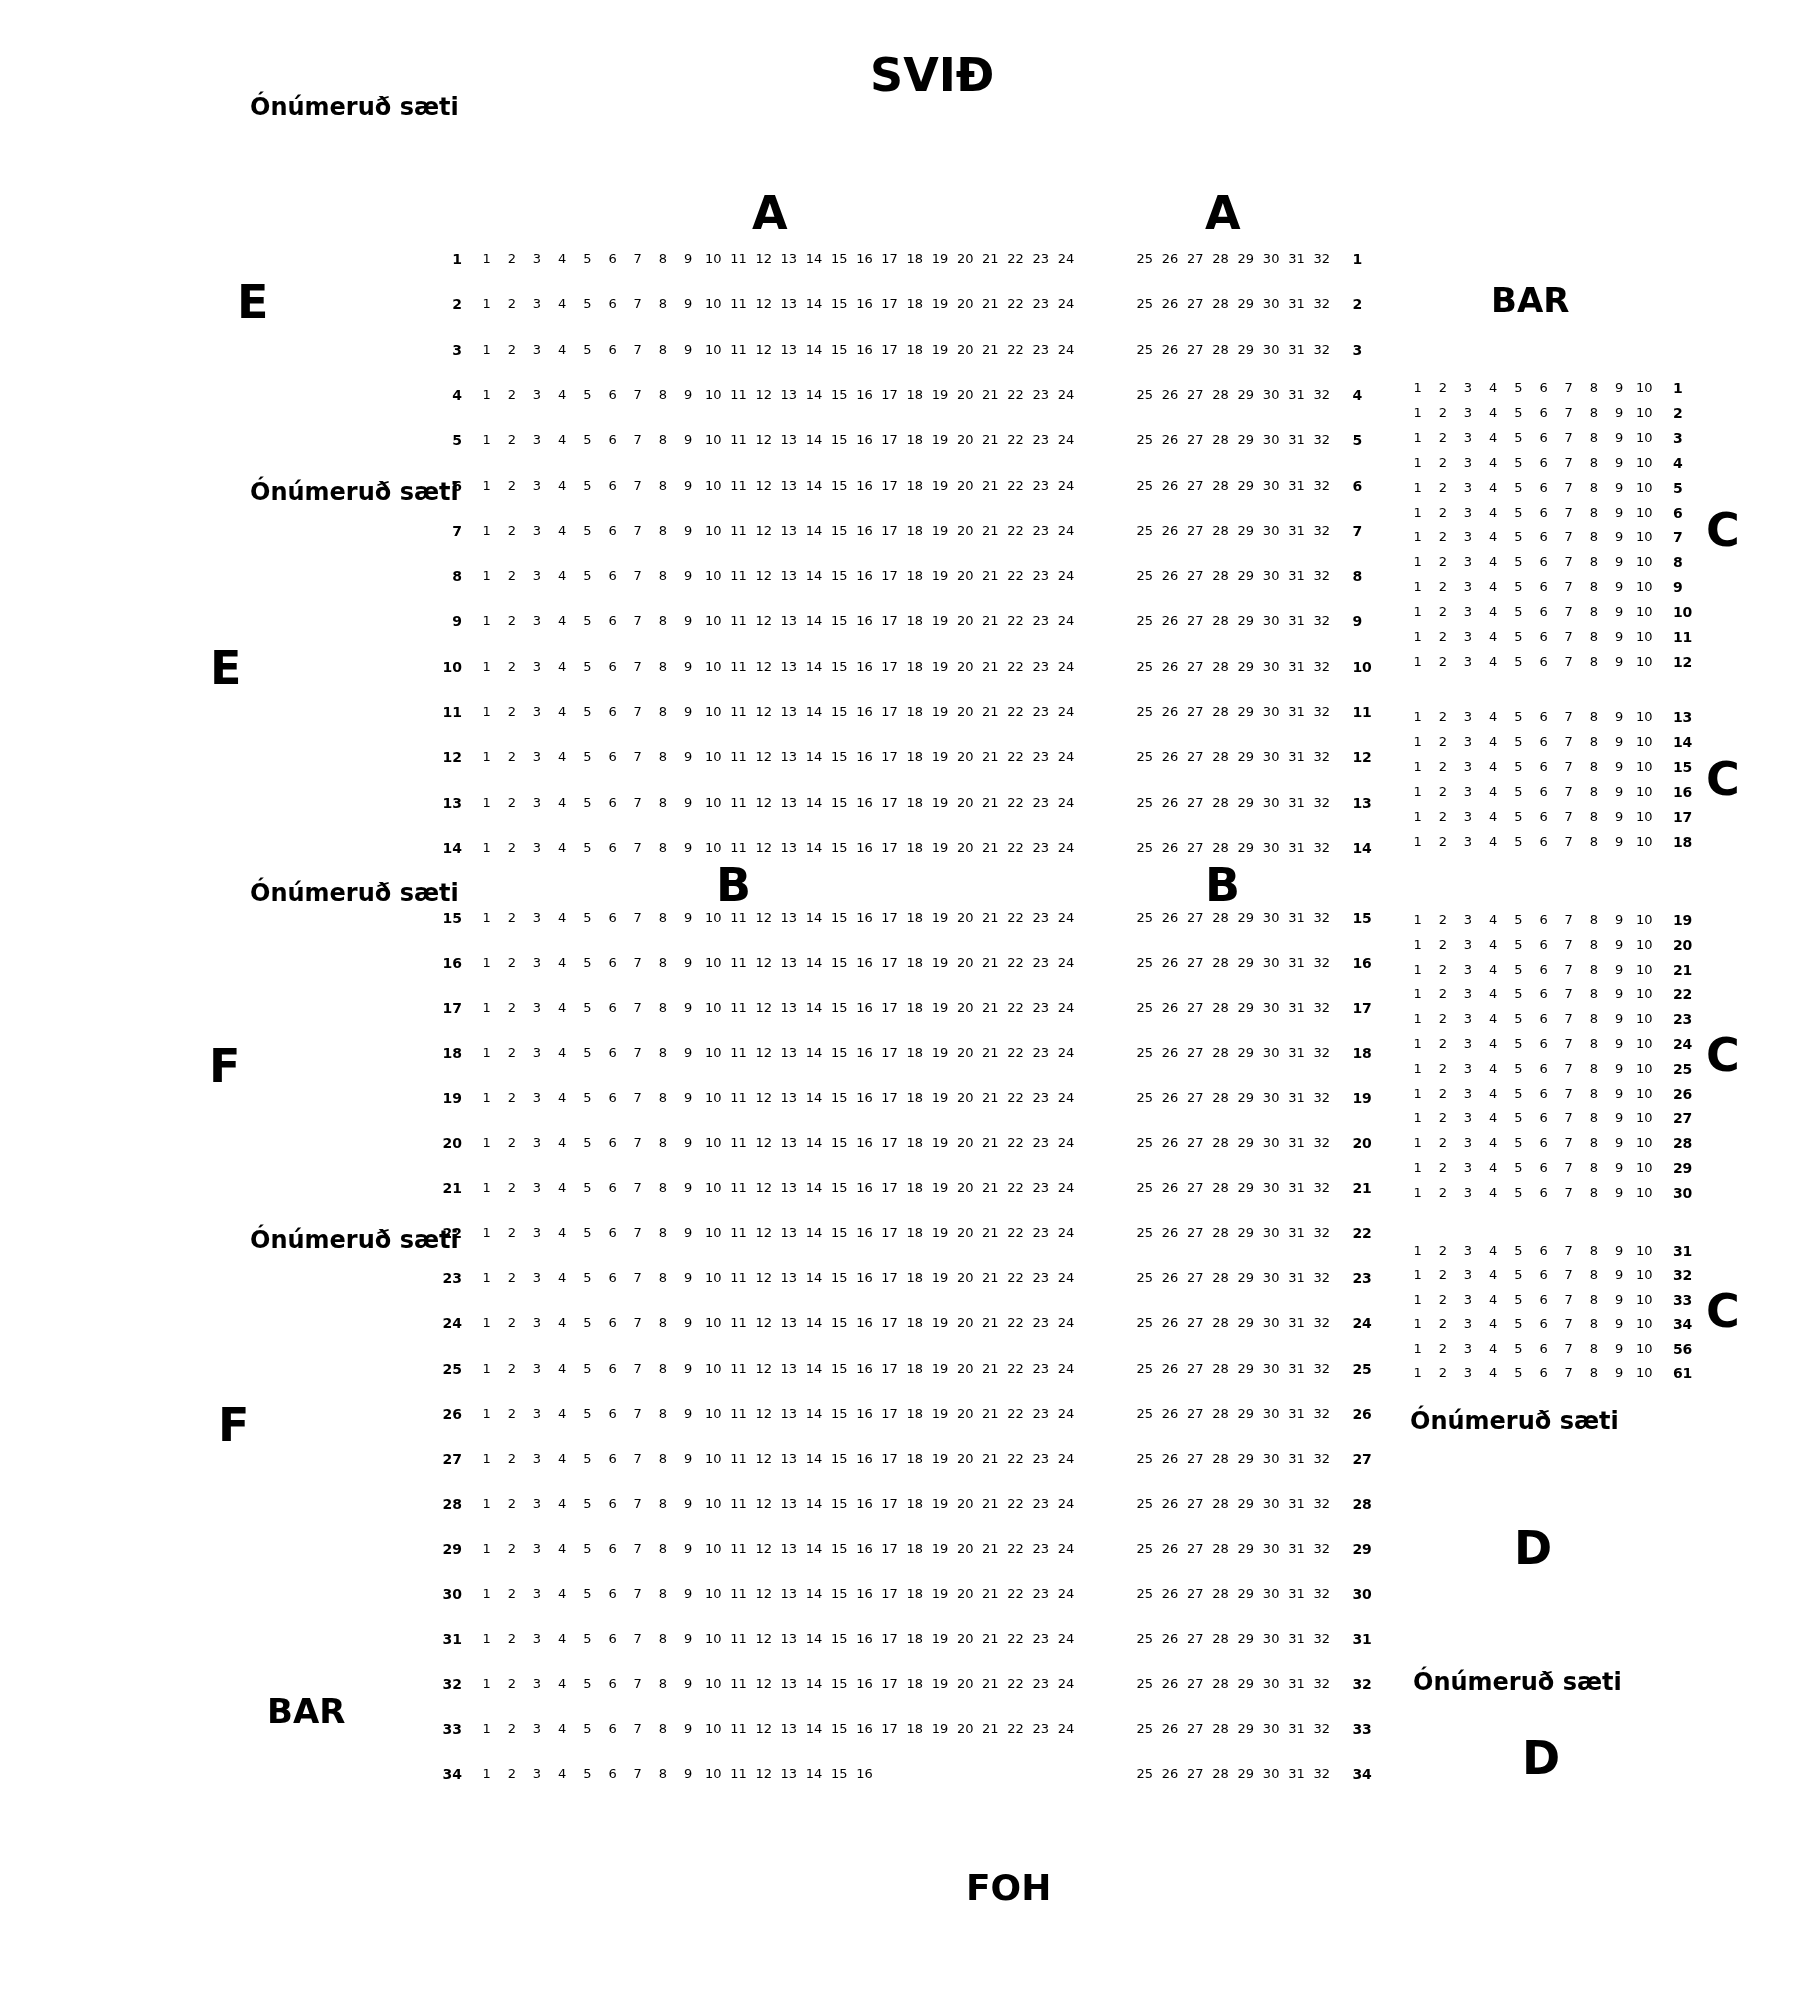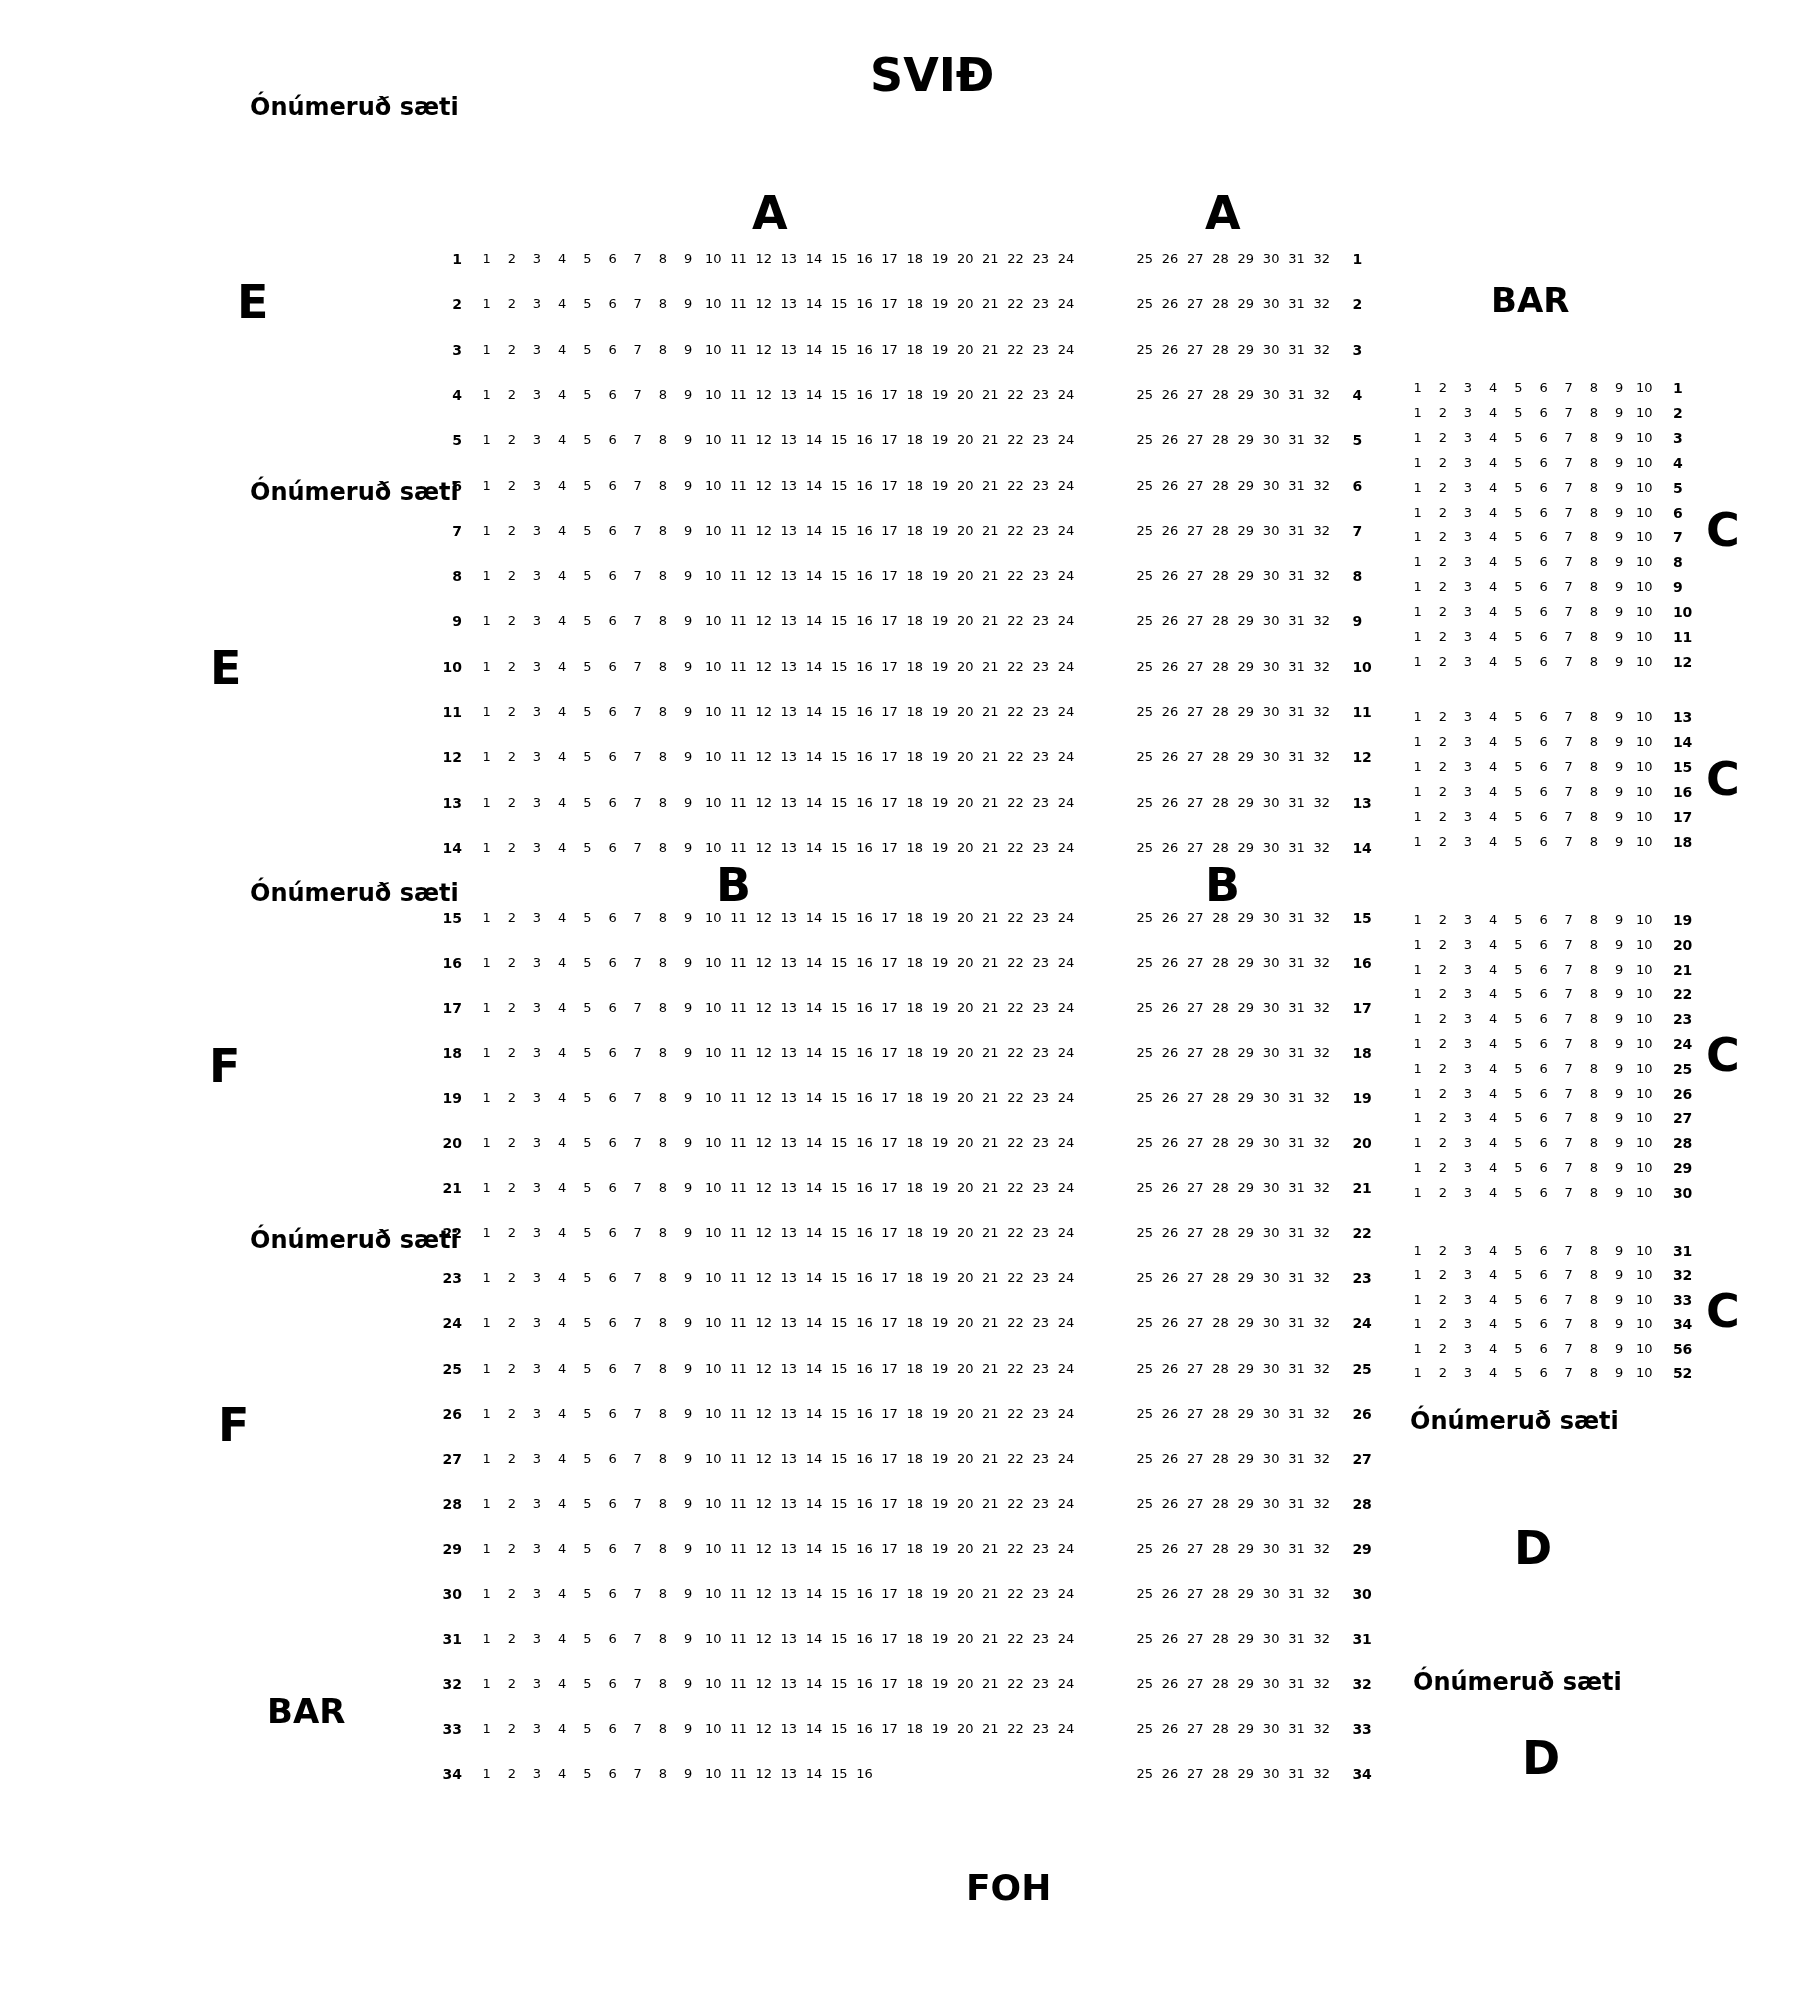--- a/index.html
+++ b/index.html
@@ -1809,15 +1809,15 @@
       <span class="seat" style="width: 25.2px;">1</span>
       <span class="seat" style="width: 25.2px;">2</span>
       <span class="seat" style="width: 25.2px;">3</span>
       <span class="seat" style="width: 25.2px;">4</span>
       <span class="seat" style="width: 25.2px;">5</span>
       <span class="seat" style="width: 25.2px;">6</span>
       <span class="seat" style="width: 25.2px;">7</span>
       <span class="seat" style="width: 25.2px;">8</span>
       <span class="seat" style="width: 25.2px;">9</span>
       <span class="seat" style="width: 25.2px;">10</span>
-      <span class="rnum side">52</span>
+      <span class="rnum side">61</span>
     </div>
   </div>
 
 </body></html>

